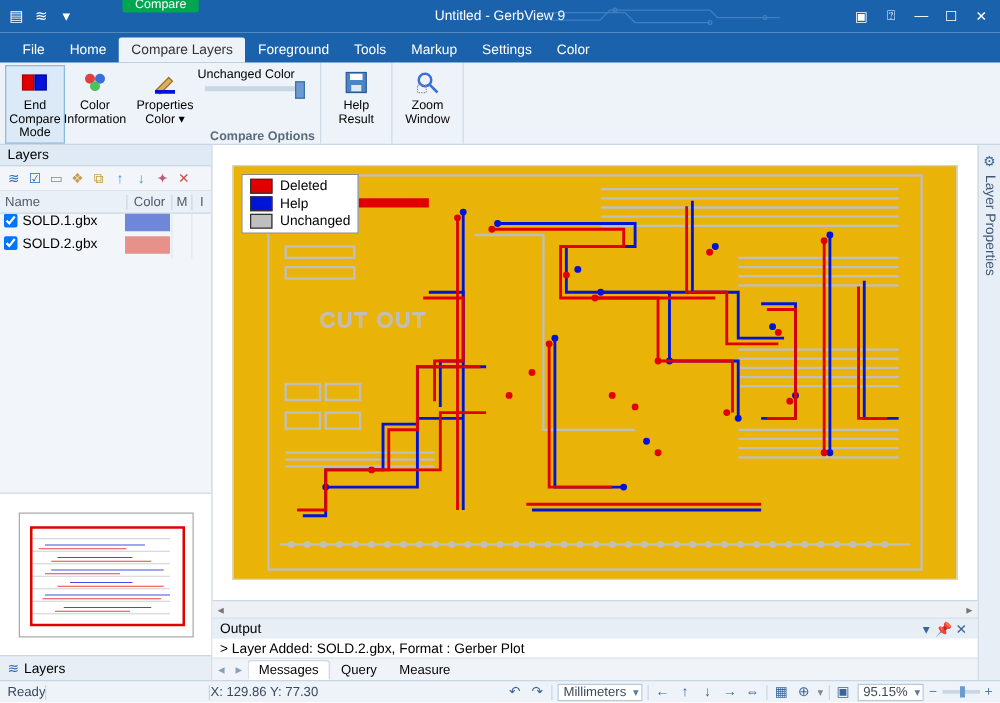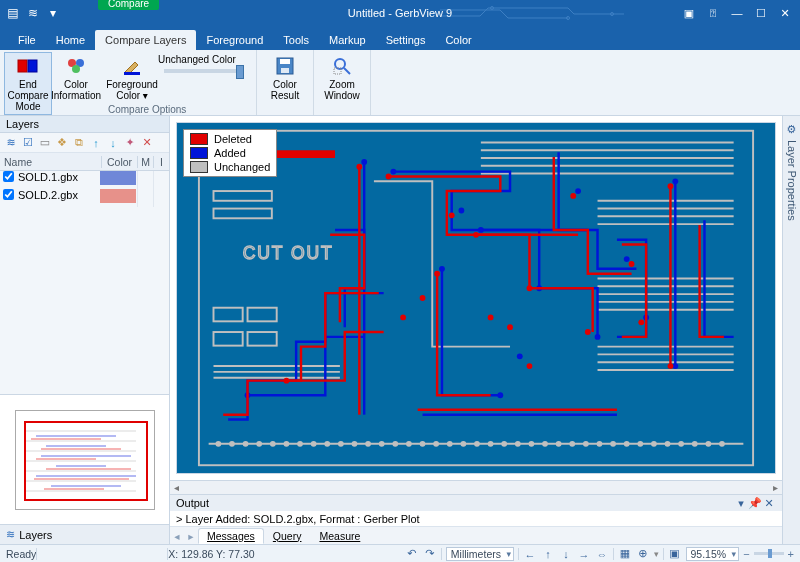--- a/index.html
+++ b/index.html
@@ -12,21 +12,21 @@
   .tb-btn { width: 22px; height: 18px; display: flex; align-items: center; justify-content: center; color: #fff; font-size: 11px; }
   .compare-pill { position:absolute; left:98px; top:-2px; background:#00a650; color:#fff; font-size:10px; padding:0 10px 1px; border-radius:0 0 2px 2px;}
   .decor-lines { position:absolute; right:130px; top:4px; width:230px; height:18px; opacity:.35;}
   .decor-lines svg { width:100%; height:100%; }
   .tabstrip { height: 24px; background: #1a62ac; display: flex; align-items: flex-end; color: #fff; font-size: 11px; padding-left: 8px; gap: 0; position:relative;}
   .tab { padding: 4px 10px; cursor: pointer; }
   .tab.active { background: #edf3f9; color: #333; border-radius: 2px 2px 0 0; }
   .ribbon { height: 66px; background: #edf3f9; border-bottom: 1px solid #c9d6e4; display: flex; }
   .rgroup { display: flex; flex-direction: column; border-right: 1px solid #d0dbe6; padding: 2px 4px 0; }
   .rgroup-btns { display: flex; flex:1; align-items:flex-start; }
-  .rgroup-label { text-align: left; font-size: 10px; color: #5a6b7d; padding-bottom:1px; }
+  .rgroup-label { text-align: right; font-size: 10px; color: #5a6b7d; padding-bottom:1px;font-weight:bold; }
   .rbigbtn { width: 48px; display: flex; flex-direction: column; align-items: center; padding: 2px 2px; font-size: 10px; text-align: center; line-height: 1.1; gap: 2px; border:1px solid transparent;}
   .rbigbtn.active { background:#dce9f7; border:1px solid #8fb8e0;}
   .rico { width: 24px; height: 22px; display:flex; align-items:center; justify-content:center;}
   .slider { width:80px; height:4px; background:#c9d6e4; position:relative; margin:4px 6px;}
   .slider::after { content:''; position:absolute; right:0; top:-4px; width:6px; height:12px; background:#6a9bd1; border:1px solid #3b72a8;}
   .content { display: flex; height: calc(562px - 26px - 24px - 66px - 18px); }
   .leftpanel { width: 170px; background:#f2f6fa; border-right:1px solid #c9d6e4; display:flex; flex-direction:column;}
   .panel-hdr { background:#e0eaf4; border-bottom:1px solid #c9d6e4; font-size:11px; padding:2px 6px;}
   .layer-tools { display:flex; gap:3px; padding:2px 4px; border-bottom:1px solid #dbe4ee; align-items:center; height:20px;}
   .lt { width:14px; height:14px; font-size:11px; display:flex; align-items:center; justify-content:center;}
@@ -37,34 +37,34 @@
   .layer-row { display:flex; font-size:11px; height:18px; }
   .lr-chk { width:16px; text-align:center;}
   .lr-name { flex:1; padding-left:2px;}
   .lr-color { width:36px; height:14px; margin:0 1px;}
   .lr-m { width:16px; border-left:1px solid #e0e7ef;}
   .thumb { margin-top:auto; height:130px; border-top:1px solid #cbd7e4; background:#fff; padding:6px; display:flex; align-items:center; justify-content:center;}
   .thumb-inner { width:140px; height:100px; border:1px solid #aaa; position:relative; overflow:hidden;}
   .thumb-inner .redbox { position:absolute; inset:10px 6px 8px 8px; border:2px solid #e00000;}
   .panel-footer { height:20px; background:#e8eef5; border-top:1px solid #cbd7e4; font-size:11px; display:flex; align-items:center; padding-left:6px; gap:4px;}
   .center { flex:1; display:flex; flex-direction:column; position:relative;}
-  .canvas { flex:1; background:#0369a1; position:relative; overflow:hidden; border:1px solid #c9d6e4; margin:6px;}
+  .canvas { flex:1; background:#eab308; position:relative; overflow:hidden; border:1px solid #c9d6e4; margin:16px;}
   .legend { position:absolute; left:6px; top:6px; background:#fff; border:1px solid #888; font-size:11px; z-index:5; padding:2px;}
   .legend-row { display:flex; align-items:center; gap:6px; padding:1px 4px;}
   .legend-sw { width:18px; height:12px; border:1px solid #333;}
   .pcb-svg { position:absolute; inset:0; width:100%; height:100%;}
   .scroll-h { height:14px; background:#edf1f6; border-top:1px solid #cbd7e4; display:flex; align-items:center; font-size:10px; color:#777; padding:0 4px; gap:6px;}
   .rightpanel { width:18px; background:#e8eef5; border-left:1px solid #c9d6e4; display:flex; flex-direction:column; align-items:center; padding-top:6px;}
   .rp-label { writing-mode:vertical-rl; font-size:11px; color:#3e5875; padding:4px 0;}
   .output { height:50px; border-top:1px solid #cbd7e4; display:flex; flex-direction:column; font-size:11px;}
   .out-hdr { background:#e8eef5; padding:1px 6px; display:flex; align-items:center;}
   .out-hdr .spacer { flex:1;}
   .out-body { flex:1; background:#fff; padding:2px 6px; overflow:hidden;}
   .out-tabs { height:18px; display:flex; align-items:center; gap:0; font-size:10.5px; background:#f0f4f9; border-top:1px solid #dbe4ee;}
-  .out-tab { padding:1px 8px; border:1px solid transparent;text-decoration:underline; }
+  .out-tab { padding:1px 8px; border:1px solid transparent; }
   .out-tab.active { background:#fff; border:1px solid #cbd7e4; border-bottom:1px solid #fff; border-radius:3px 3px 0 0;}
   .out-ar { width:14px; text-align:center; color:#8aa0ba;}
   .statusbar { height:18px; background:#edf3f9; border-top:1px solid #c9d6e4; display:flex; align-items:center; font-size:10.5px; color:#3a4a5c; gap:0; padding:0 6px;}
   .sep { width:1px; height:12px; background:#cbd7e4;}
   .sb-right { margin-left:auto; display:flex; align-items:center; gap:4px;}
   .mini-ico { width:14px; height:14px; display:flex; align-items:center; justify-content:center; font-size:11px; color:#39659b;}
   .combo { border:1px solid #b9c9db; background:#fff; font-size:10.5px; padding:0 12px 0 4px; height:14px; display:flex; align-items:center; position:relative; min-width:60px;}
   .combo::after { content:'▾'; position:absolute; right:2px; font-size:9px; color:#5a7aa0;}
 </style>
 </head>
@@ -136,40 +136,40 @@
   </div>
   <div class="rgroup">
     <div class="rgroup-btns">
       <div class="rbigbtn">
         <div class="rico">
             <svg width="22" height="20">
               <path d="M4 16 L14 6 L17 9 L7 19 Z" fill="#d8b060" stroke="#a07020"></path>
               <rect x="3" y="16" width="16" height="3" fill="#0014d8"></rect>
             </svg>
           </div>
-        <span>Foreground Color ▾</span>
+        <span>Properties Color ▾</span>
       </div>
       <div style="display:flex; flex-direction:column; font-size:10px; padding:2px 2px 0; align-items:flex-start;">
         <span>Unchanged Color</span>
         <div class="slider"></div>
       </div>
     </div>
     <div class="rgroup-label">Compare Options</div>
   </div>
   <div class="rgroup">
     <div class="rgroup-btns">
       <div class="rbigbtn">
         <div class="rico">
             <svg width="20" height="20">
               <rect x="2" y="2" width="16" height="16" fill="#4a86c7" stroke="#2a5a94"></rect>
               <rect x="5" y="3" width="10" height="5" fill="#fff"></rect>
               <rect x="6" y="12" width="8" height="5" fill="#dfe9f5"></rect>
             </svg>
           </div>
-        <span>Color Result</span>
+        <span>Help Result</span>
       </div>
     </div>
     <div class="rgroup-label">&nbsp;</div>
   </div>
   <div class="rgroup">
     <div class="rgroup-btns">
       <div class="rbigbtn">
         <div class="rico">
             <svg width="20" height="20">
               <circle cx="8" cy="8" r="5" fill="none" stroke="#3a6fd8" stroke-width="2"></circle>
@@ -245,21 +245,21 @@
 
   <div class="center">
     <div class="canvas">
       <div class="legend">
         <div class="legend-row">
             <div class="legend-sw" style="background:#e10000"></div>
             <span>Deleted</span>
           </div>
         <div class="legend-row">
             <div class="legend-sw" style="background:#0014d8"></div>
-            <span>Added</span>
+            <span>Help</span>
           </div>
         <div class="legend-row">
             <div class="legend-sw" style="background:#bfbfbf"></div>
             <span>Unchanged</span>
           </div>
       </div>
       <svg class="pcb-svg" viewBox="0 0 590 360">
         <rect x="10" y="8" width="570" height="344" fill="none" stroke="#bfbfbf" stroke-width="2"></rect>
 
         <g stroke="#bfbfbf" stroke-width="2" fill="none">

